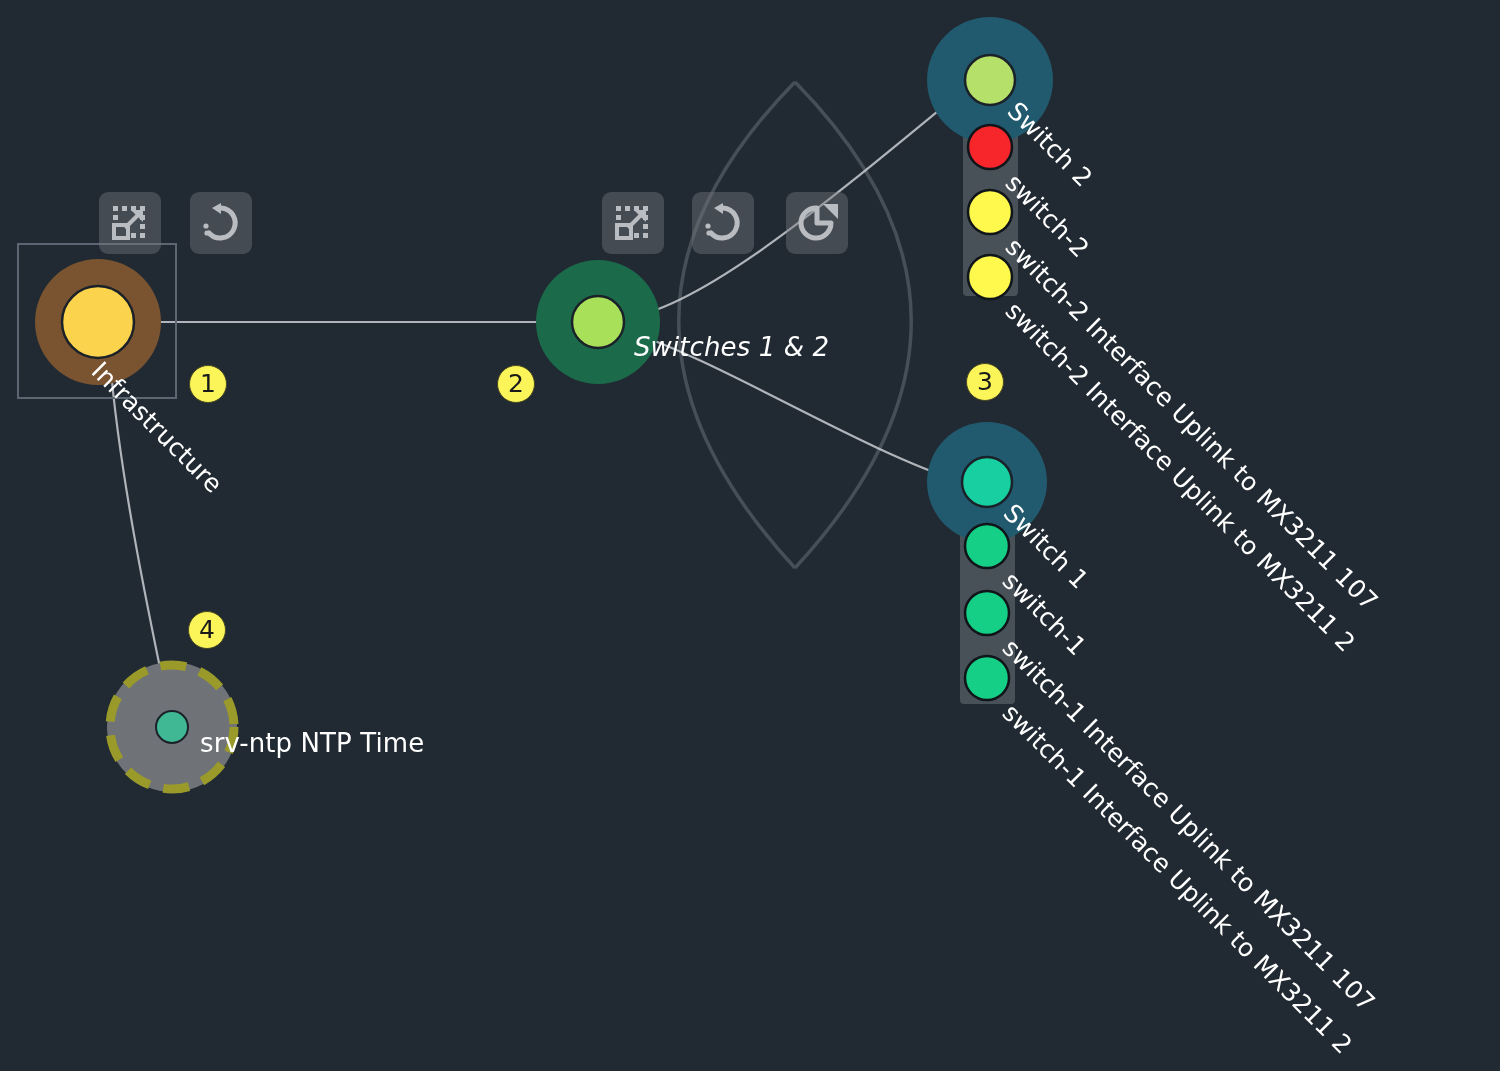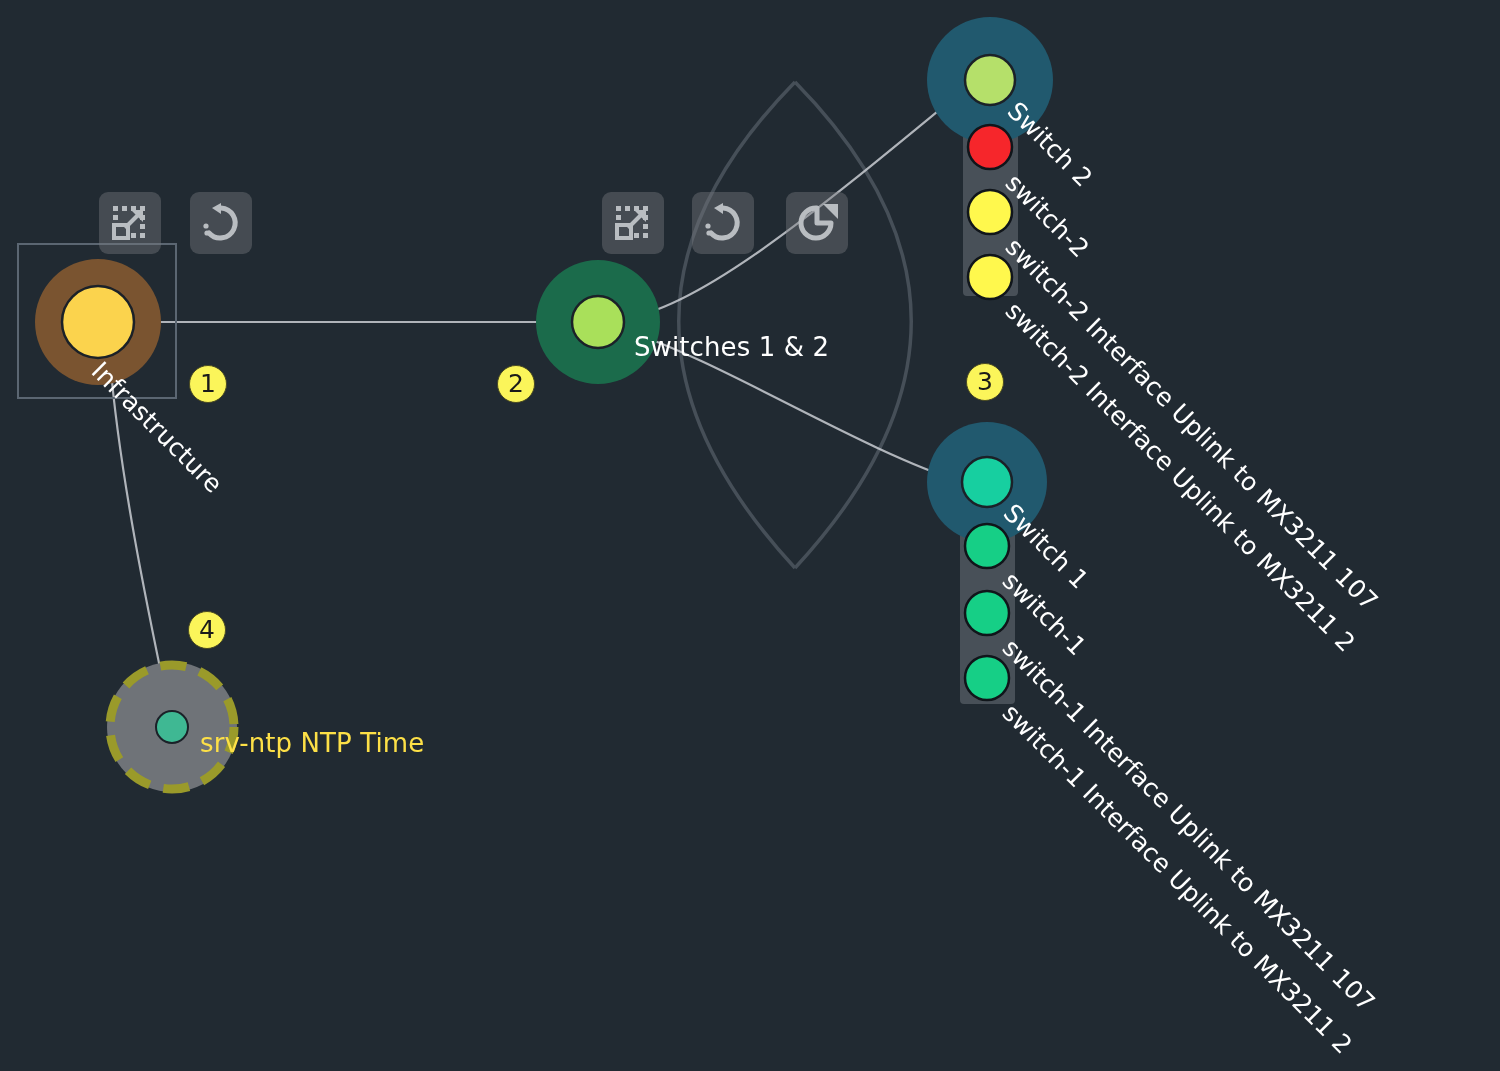--- a/index.html
+++ b/index.html
@@ -141,24 +141,24 @@
         <circle cx="990" cy="212" r="22" fill="#fff84d" stroke="#10151a" stroke-width="2.5"></circle>
         <circle cx="990" cy="277" r="22" fill="#fff84d" stroke="#10151a" stroke-width="2.5"></circle>
         <circle cx="987" cy="546" r="22" fill="#16cf86" stroke="#10151a" stroke-width="2.5"></circle>
         <circle cx="987" cy="613" r="22" fill="#16cf86" stroke="#10151a" stroke-width="2.5"></circle>
         <circle cx="987" cy="678" r="22" fill="#16cf86" stroke="#10151a" stroke-width="2.5"></circle>
       </g>
   </svg>
 
   <div id="overlay">
       <div class="node-label" style="left: 96px; top: 352px; color: rgb(255, 255, 255); transform: rotate(45deg);">Infrastructure</div>
-      <div class="node-label flat" style="left: 634px; top: 332px; color: rgb(255, 255, 255); transform: rotate(0deg);">Switches 1 &amp; 2</div>
+      <div class="node-label flat" style="left: 634px; top: 332px; color: rgb(255, 255, 255); transform: rotate(0deg); font-style: italic;">Switches 1 &amp; 2</div>
       <div class="node-label" style="left: 1012px; top: 92px; color: rgb(255, 255, 255); transform: rotate(45deg);">Switch 2</div>
       <div class="node-label" style="left: 1008px; top: 494px; color: rgb(255, 255, 255); transform: rotate(45deg);">Switch 1</div>
-      <div class="node-label flat" style="left: 200px; top: 728px; color: #fde047; transform: rotate(0deg);">srv-ntp NTP Time</div>
+      <div class="node-label flat" style="left: 200px; top: 728px; color: #ffffff; transform: rotate(0deg);">srv-ntp NTP Time</div>
       <div class="node-label" style="left: 1010px; top: 164px; color: rgb(255, 255, 255); transform: rotate(45deg);">switch-2</div>
       <div class="node-label" style="left: 1010px; top: 228px; color: rgb(255, 255, 255); transform: rotate(45deg);">switch-2 Interface Uplink to MX3211 107</div>
       <div class="node-label" style="left: 1010px; top: 292px; color: rgb(255, 255, 255); transform: rotate(45deg);">switch-2 Interface Uplink to MX3211 2</div>
       <div class="node-label" style="left: 1007px; top: 562px; color: rgb(255, 255, 255); transform: rotate(45deg);">switch-1</div>
       <div class="node-label" style="left: 1007px; top: 629px; color: rgb(255, 255, 255); transform: rotate(45deg);">switch-1 Interface Uplink to MX3211 107</div>
       <div class="node-label" style="left: 1007px; top: 694px; color: rgb(255, 255, 255); transform: rotate(45deg);">switch-1 Interface Uplink to MX3211 2</div>
       <div class="toolbtn" style="left: 99px; top: 192px; background: rgba(118, 122, 126, 0.42);">
         <svg width="62" height="62" viewBox="0 0 62 62">
           <g fill="#b9bdc1">
             <rect x="14" y="14" width="5" height="5"></rect>

